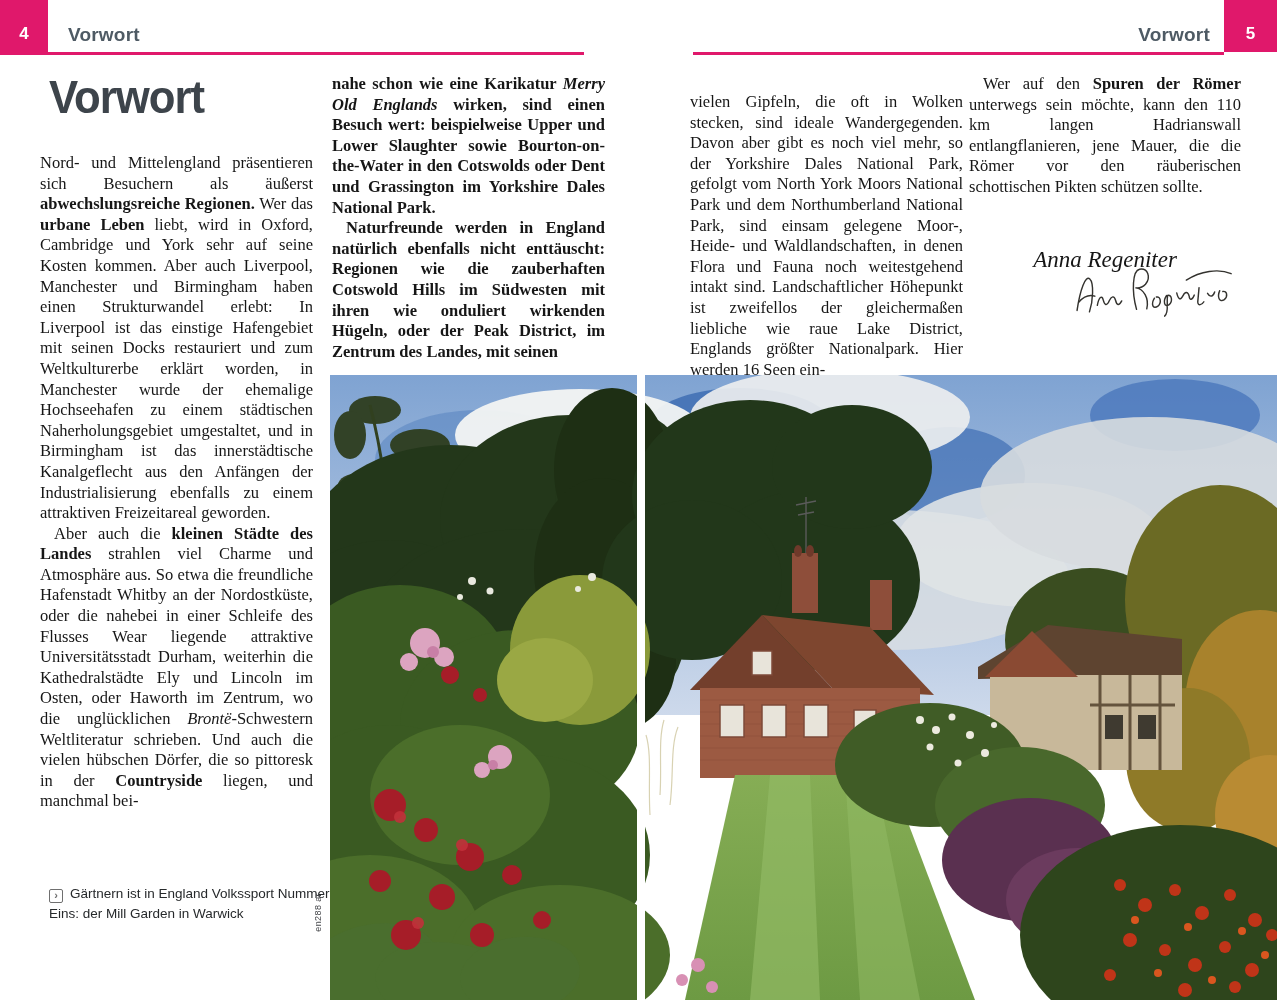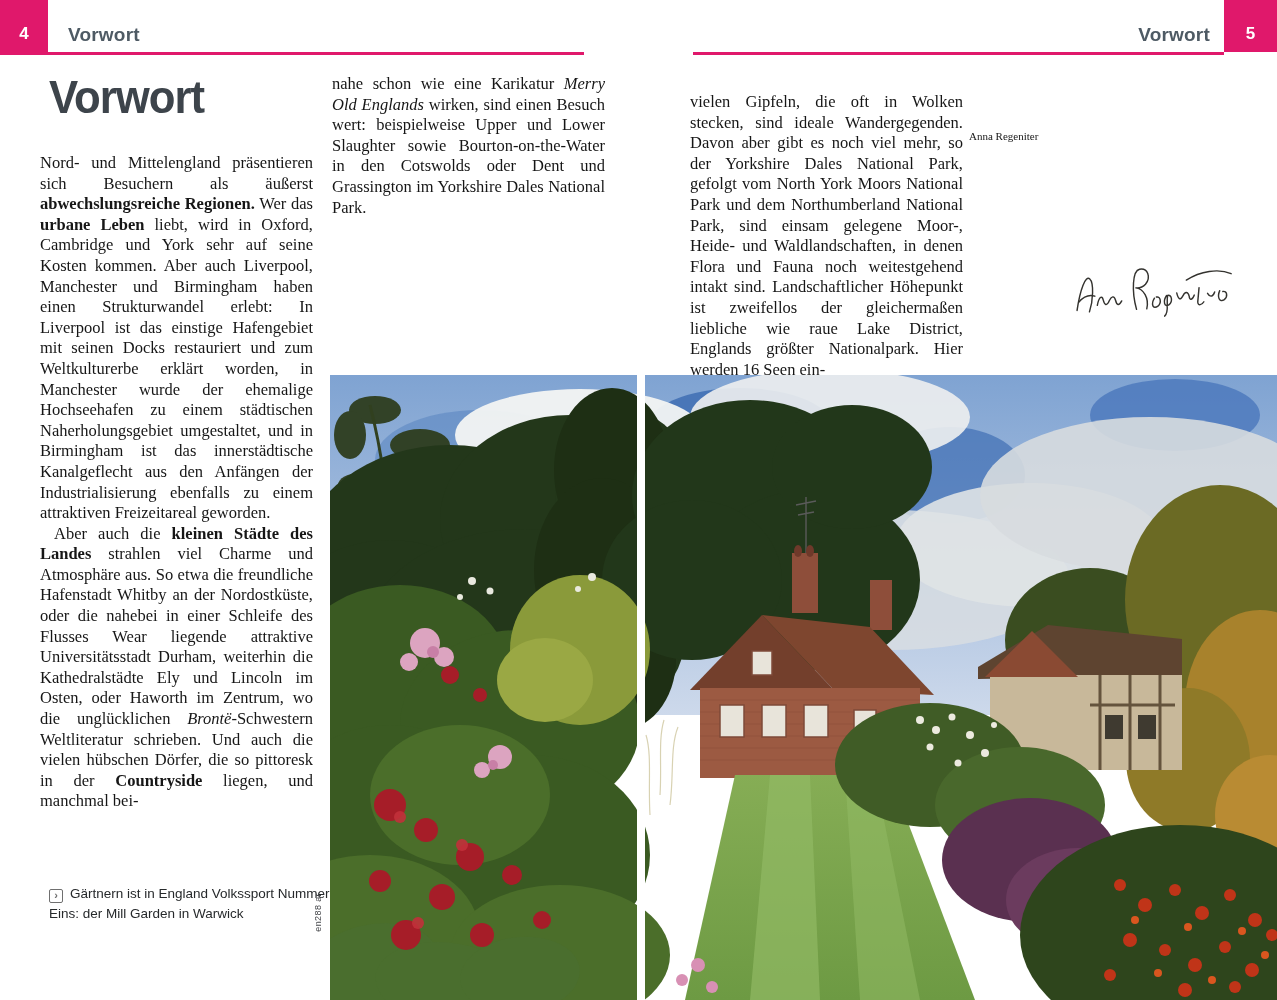--- a/index.html
+++ b/index.html
@@ -25,25 +25,25 @@
   .title{ position:absolute; left:49px; top:70px; font-family:"Liberation Sans", sans-serif;
           font-weight:700; font-size:46px; color:#3d444b; letter-spacing:-1px;
           transform:scaleX(.95); transform-origin:left top; }
 
   
   .col{ position:absolute; width:273px; font-size:16.5px; line-height:20.6px;
         text-align:justify; color:var(--ink); }
   .col p{ margin:0; }
   .col p.ind{ text-indent:14px; }
   #col1{ left:40px; top:153px; }
-  #col2{ left:332px; top:74px; }
+  #col2{ left:332px; top:74px;font-weight:bold; }
   #col3{ left:690px; top:92px; }
   #col4{ left:969px; top:74px; width:272px; }
   .farewell{ font-style:italic; margin-top:16px !important; }
-  .author{ text-align:left; margin-top:52px !important; font-size:11px; }
+  .author{ font-style:italic; text-align:center; margin-top:52px !important; font-size:23px; }
 
   
   .signature{ position:absolute; left:1072px; top:258px; width:164px; height:64px; transform:rotate(-3deg); }
   .signature svg{ width:100%; height:100%; }
 
   
   .caption{ position:absolute; left:49px; top:884px; width:292px;
             font-family:"Liberation Sans", sans-serif; font-size:13.5px; line-height:19.5px;
             color:#26292b; }
   .cap-icon{ display:inline-flex; align-items:center; justify-content:center;
@@ -76,27 +76,29 @@
 
   <div class="title">Vorwort</div>
 
   <div class="col" id="col1">
     <p><span>Nord- und Mittelengland präsentieren sich Besuchern als äußerst </span><b>abwechslungsreiche Regionen.</b><span> Wer das </span><b>urbane Leben</b><span> liebt, wird in Oxford, Cambridge und York sehr auf seine Kosten kommen. Aber auch Liverpool, Manchester und Birmingham haben einen Strukturwandel erlebt: In Liverpool ist das einstige Hafengebiet mit seinen Docks restauriert und zum Weltkulturerbe erklärt worden, in Manchester wurde der ehemalige Hochseehafen zu einem städtischen Naherholungsgebiet umgestaltet, und in Birmingham ist das innerstädtische Kanalgeflecht aus den Anfängen der Industrialisierung ebenfalls zu einem attraktiven Freizeitareal geworden.</span></p>
     <p class="ind"><span>Aber auch die </span><b>kleinen Städte des Landes</b><span> strahlen viel Charme und Atmosphäre aus. So etwa die freundliche Hafenstadt Whitby an der Nordostküste, oder die nahebei in einer Schleife des Flusses Wear liegende attraktive Universitätsstadt Durham, weiterhin die Kathedralstädte Ely und Lincoln im Osten, oder Haworth im Zentrum, wo die unglücklichen </span><i>Brontë</i><span>-Schwestern Weltliteratur schrieben. Und auch die vielen hübschen Dörfer, die so pittoresk in der </span><b>Countryside</b><span> liegen, und manchmal bei-</span></p>
   </div>
 
   <div class="col" id="col2">
     <p><span>nahe schon wie eine Karikatur </span><i>Merry Old Englands</i><span> wirken, sind einen Besuch wert: beispielweise Upper und Lower Slaughter sowie Bourton-on-the-Water in den Cotswolds oder Dent und Grassington im Yorkshire Dales National Park.</span></p>
+    <p class="ind"><b>Naturfreunde</b><span> werden in England natürlich ebenfalls nicht enttäuscht: Regionen wie die zauberhaften Cotswold Hills im Südwesten mit ihren wie onduliert wirkenden Hügeln, oder der Peak District, im Zentrum des Landes, mit seinen</span></p>
   </div>
 
   <div class="col" id="col3">
     <p><span>vielen Gipfeln, die oft in Wolken stecken, sind ideale Wandergegenden. Davon aber gibt es noch viel mehr, so der Yorkshire Dales National Park, gefolgt vom North York Moors National Park und dem Northumberland National Park, sind einsam gelegene Moor-, Heide- und Waldlandschaften, in denen Flora und Fauna noch weitestgehend intakt sind. Landschaftlicher Höhepunkt ist zweifellos der gleichermaßen liebliche wie raue Lake District, Englands größter Nationalpark. Hier werden 16 Seen ein-</span></p>
   </div>
 
   <div class="col" id="col4">
+    <p class="ind"><span>Wer auf den </span><b>Spuren der Römer</b><span> unterwegs sein möchte, kann den 110 km langen Hadrianswall entlangflanieren, jene Mauer, die die Römer vor den räuberischen schottischen Pikten schützen sollte.</span></p>
     <p class="author">Anna Regeniter</p>
   </div>
 
   <div class="signature">
     <svg viewBox="0 0 160 60" fill="none" stroke="#34332f" stroke-width="1.4" stroke-linecap="round">
       <path d="M4,46 C8,26 14,12 18,16 C22,20 20,38 16,48"></path>
       <path d="M6,38 C11,33 17,31 22,33"></path>
       <path d="M24,42 C26,34 29,32 30,37 C31,42 33,44 36,38 C38,34 41,33 42,38 C43,43 45,44 48,39"></path>
       <path d="M62,48 C58,30 60,10 67,9 C75,8 78,17 72,24 C68,28 62,27 62,27 C70,28 75,38 72,48"></path>
       <path d="M80,38 C76,44 78,49 83,46 C87,43 86,36 82,37"></path>

